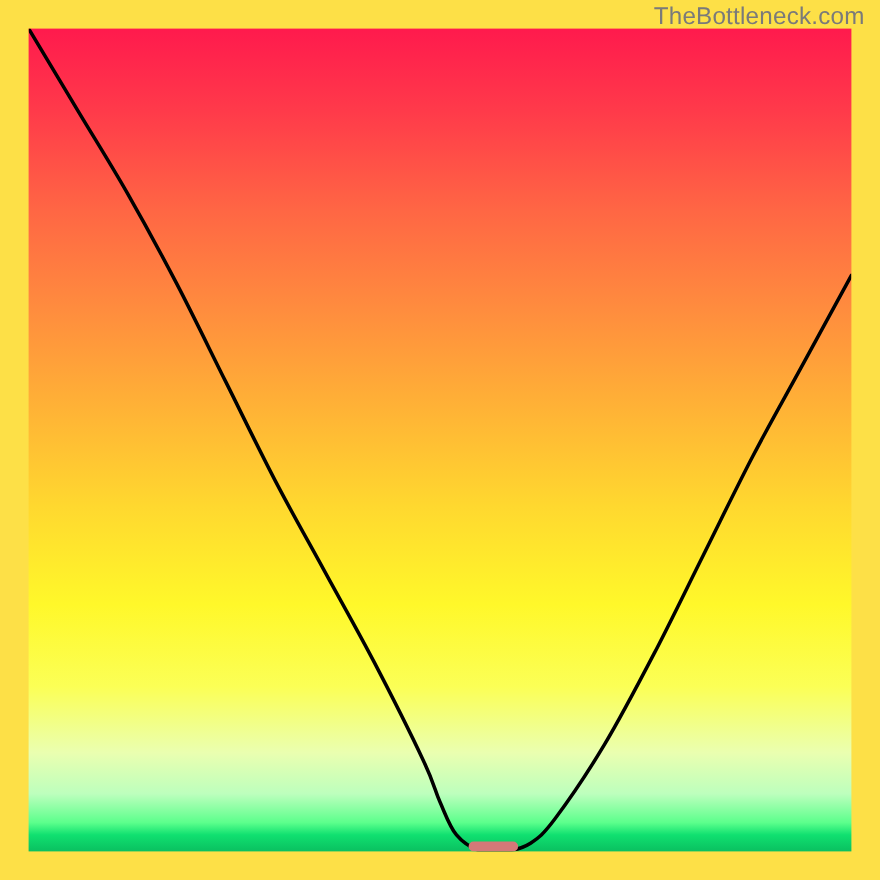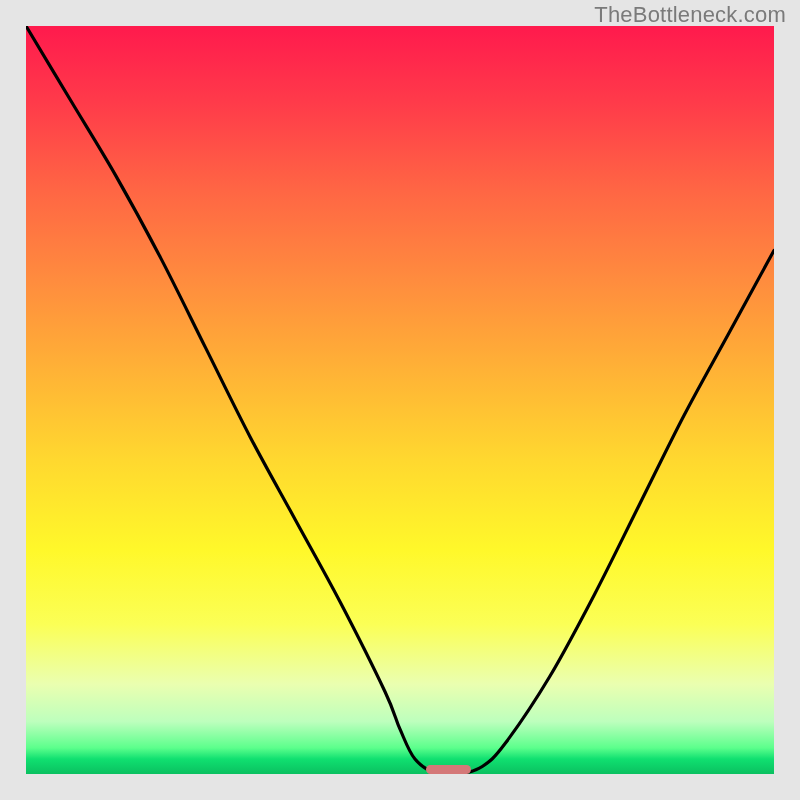--- a/index.html
+++ b/index.html
@@ -8,21 +8,21 @@
     width: 800px;
     height: 800px;
     overflow: hidden;
     background: #000;
     font-family: Arial, Helvetica, sans-serif;
   }
   .frame {
     position: relative;
     width: 800px;
     height: 800px;
-    background: #e5e5e5;
+    background: #fde047;
     text-align: right;
   }
   .plot {
     position: absolute;
     left: 26px;
     top: 26px;
     width: 748px;
     height: 748px;
     background: linear-gradient(
       to bottom,

